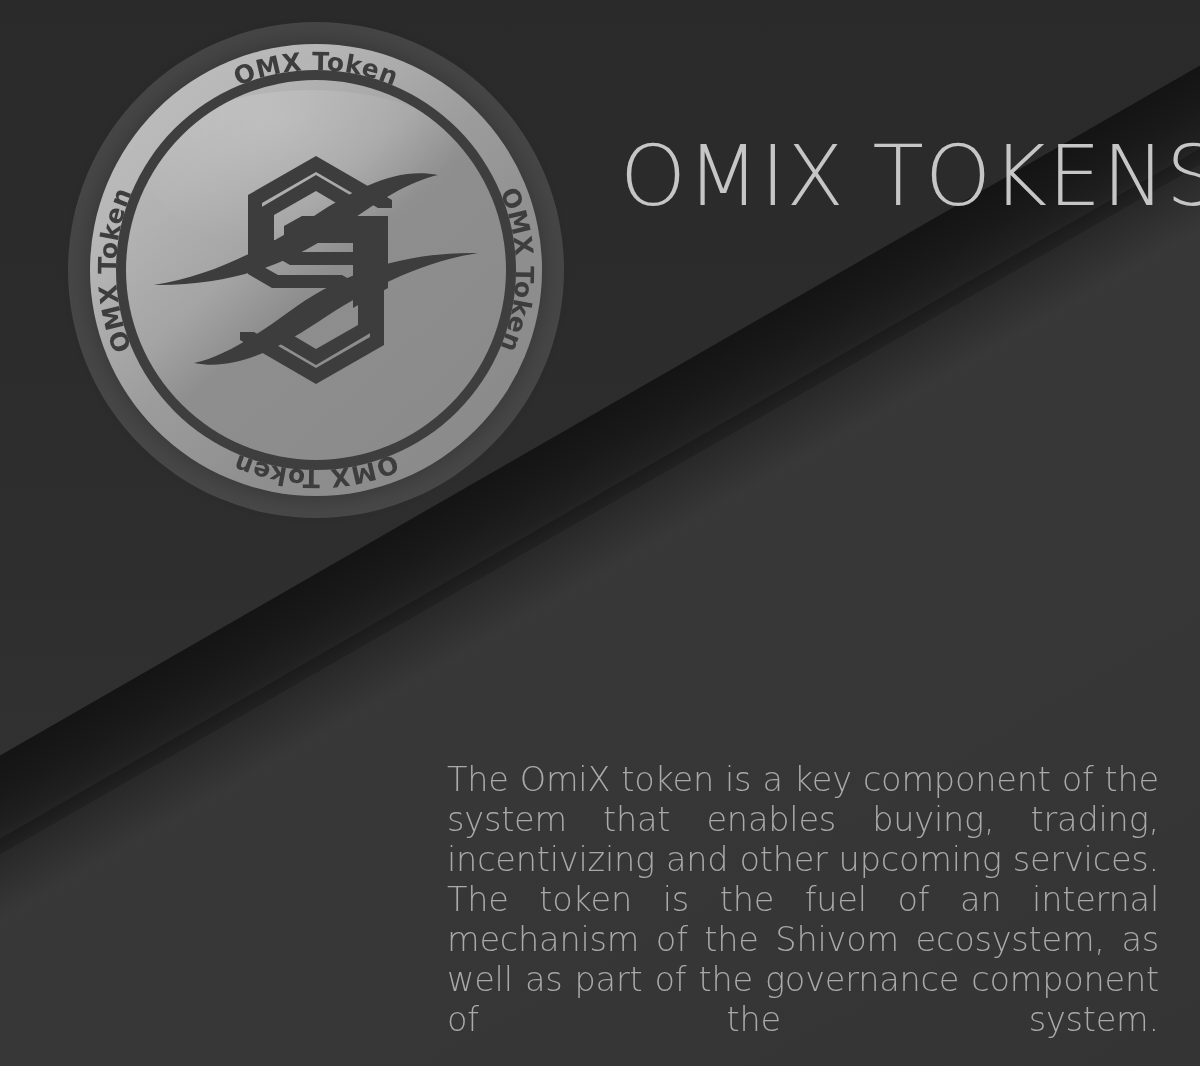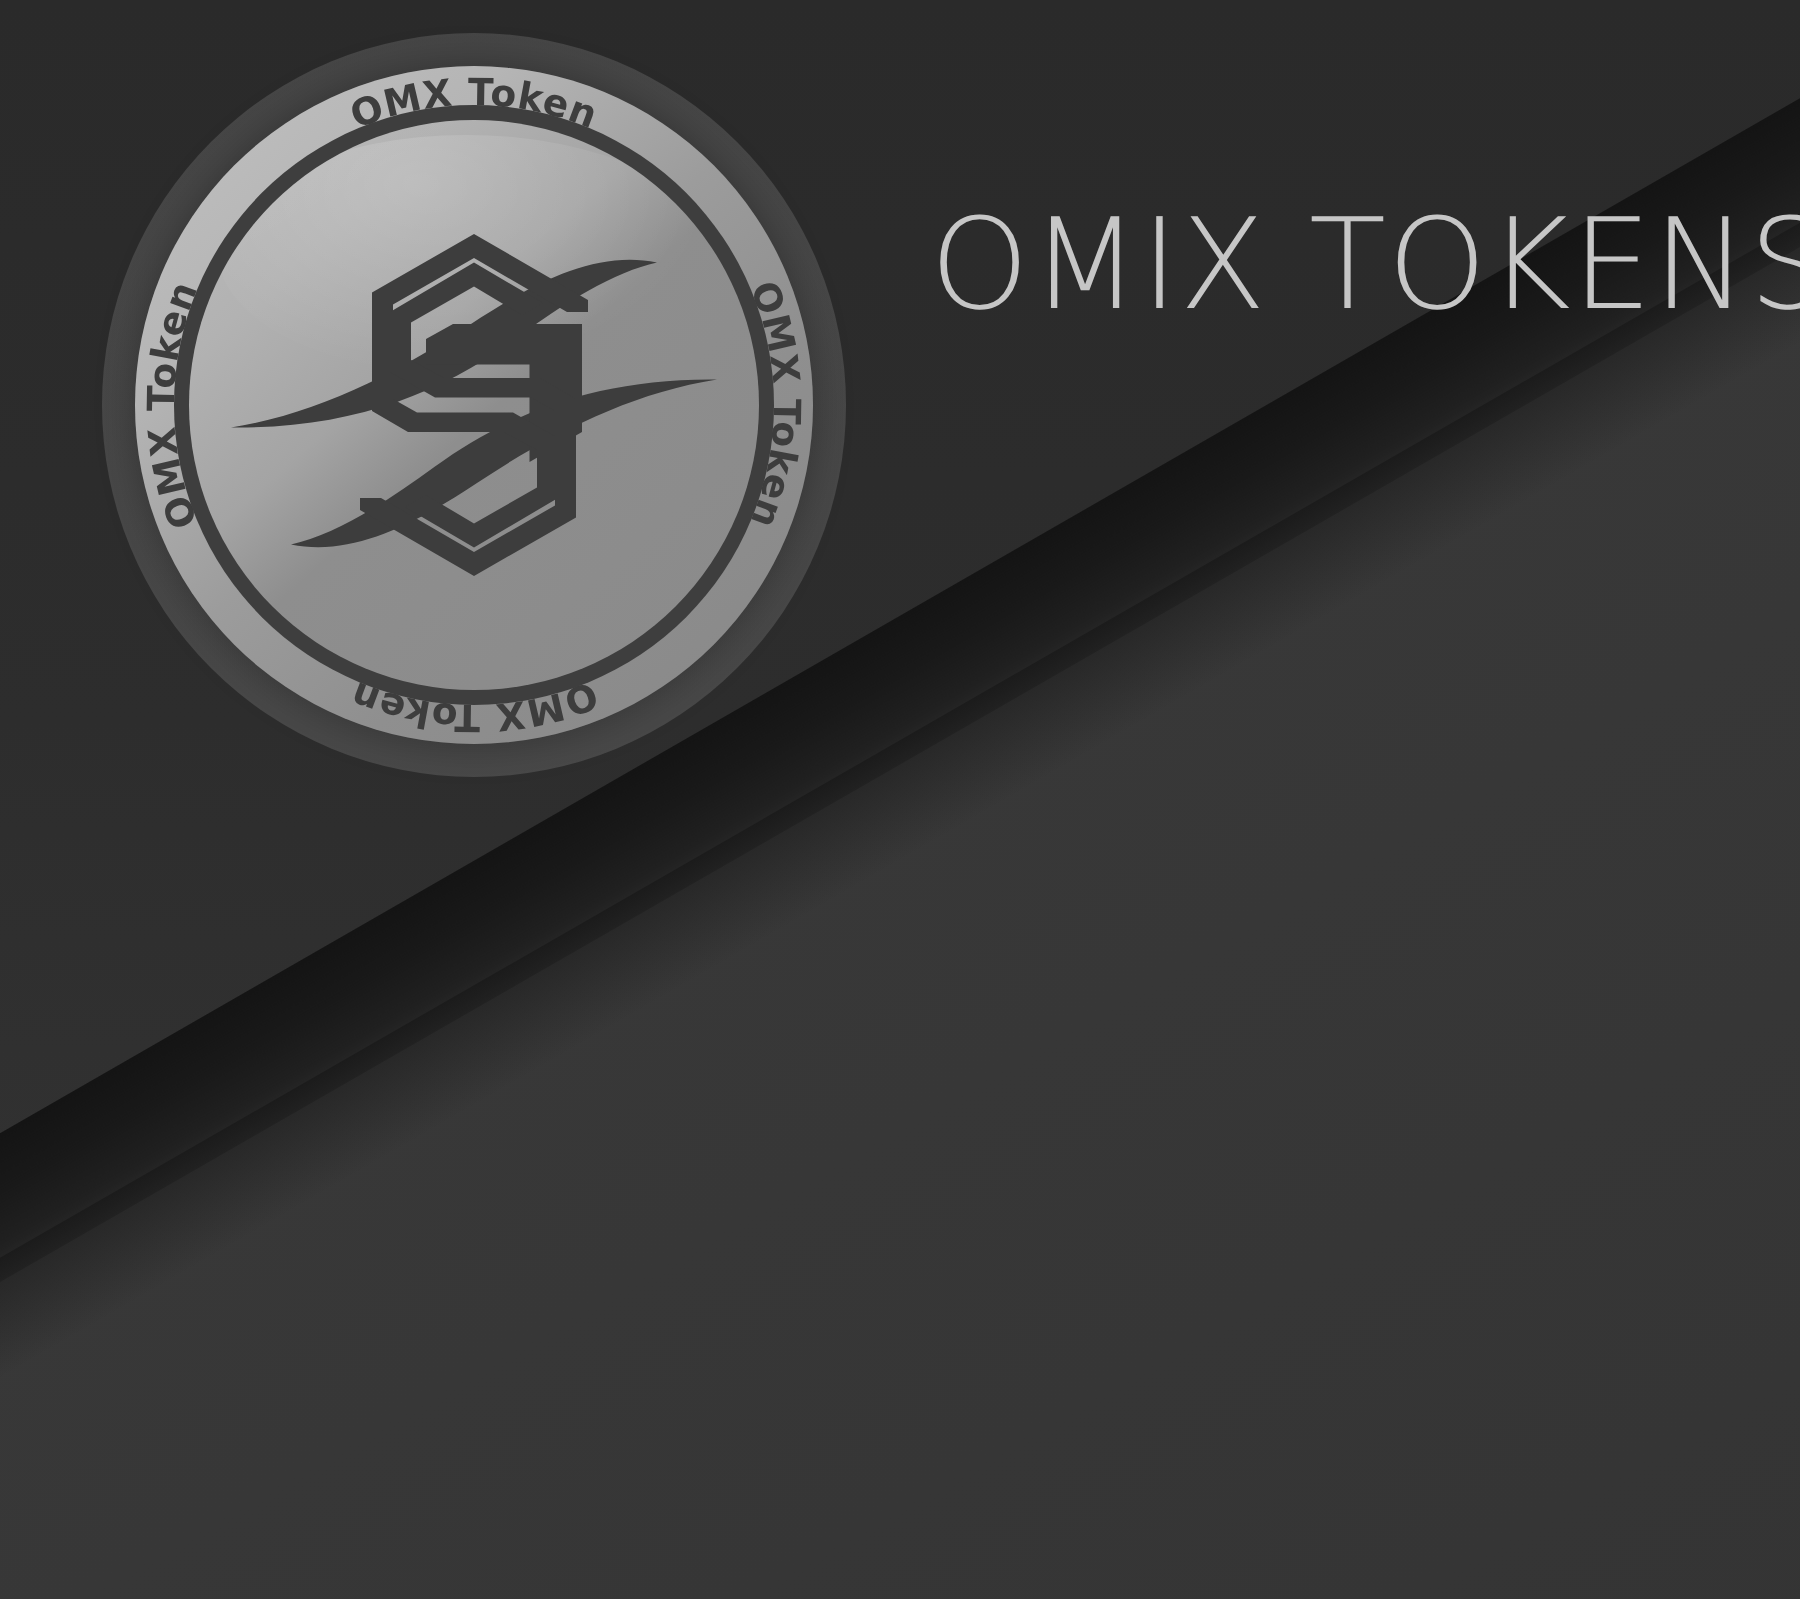--- a/index.html
+++ b/index.html
@@ -276,14 +276,15 @@
             L 258,186
             L 258,265
             Z"></path>
         </g>
       </svg>
     </div>
   </div>
 
   <h1 class="title">OMIX TOKENS</h1>
 
+  <p class="body-copy">The OmiX token is a key component of the system that enables buying, trading, incentivizing and other upcoming services. The token is the fuel of an internal mechanism of the Shivom ecosystem, as well as part of the governance component of the system.</p>
 
 </div>
 
 </body></html>

